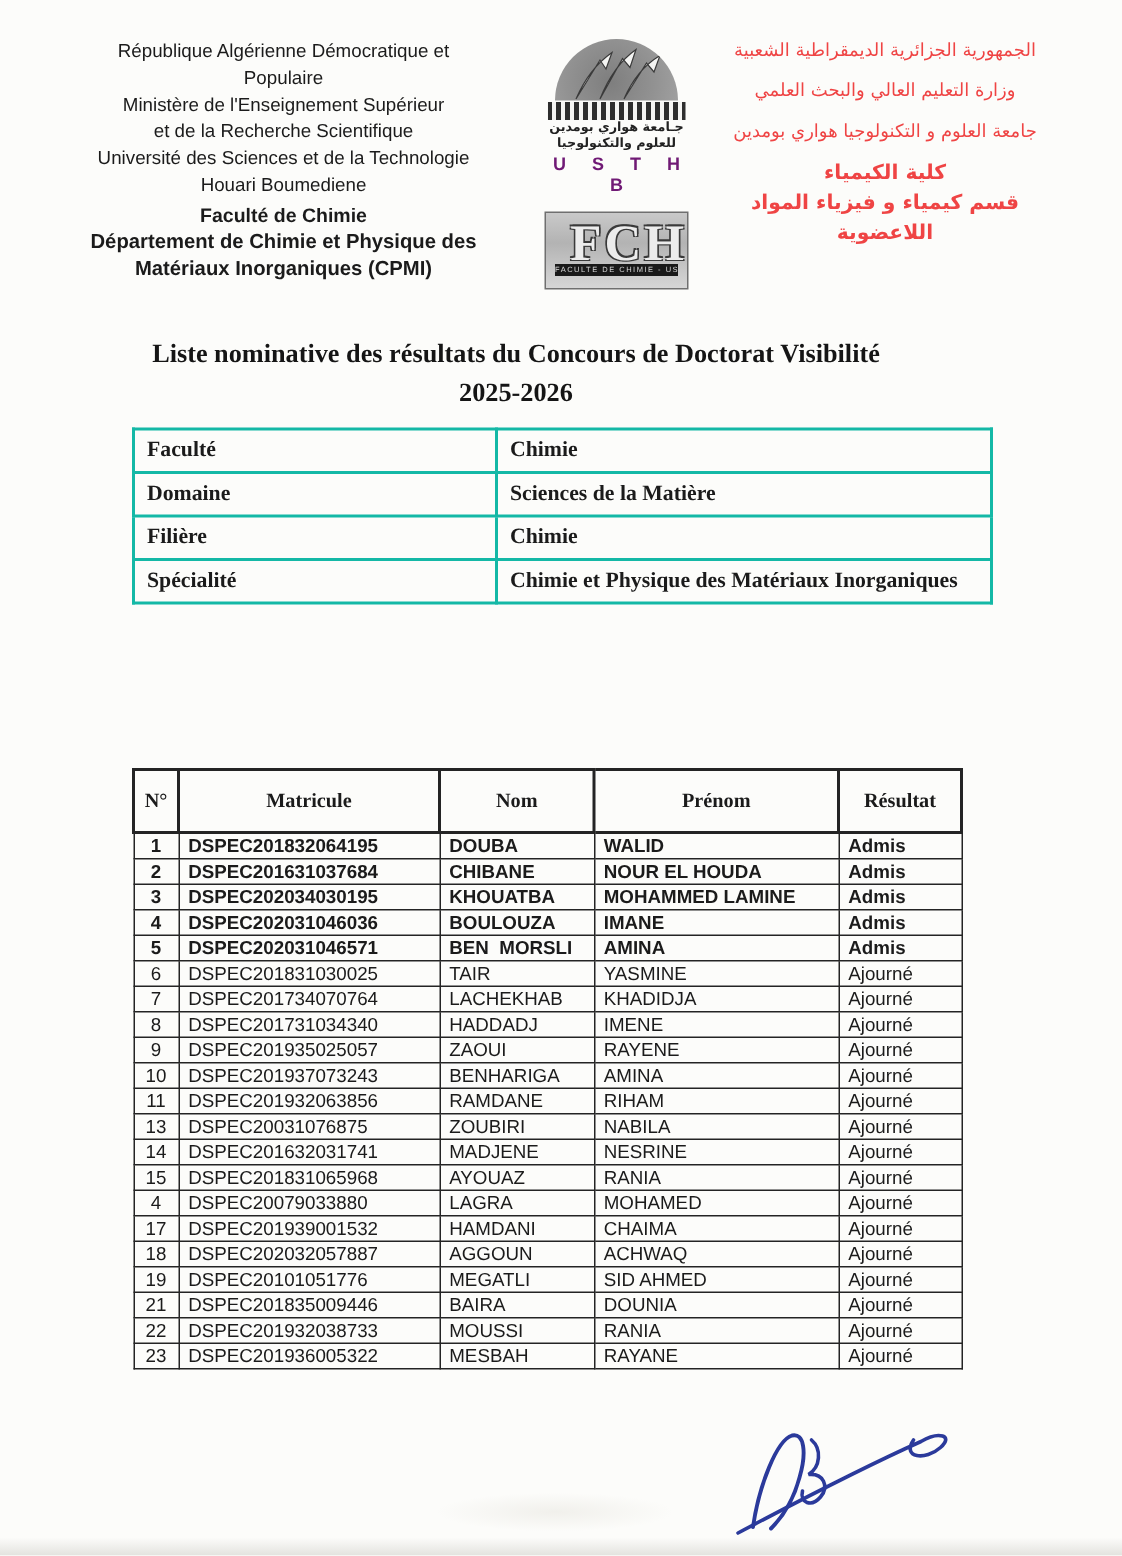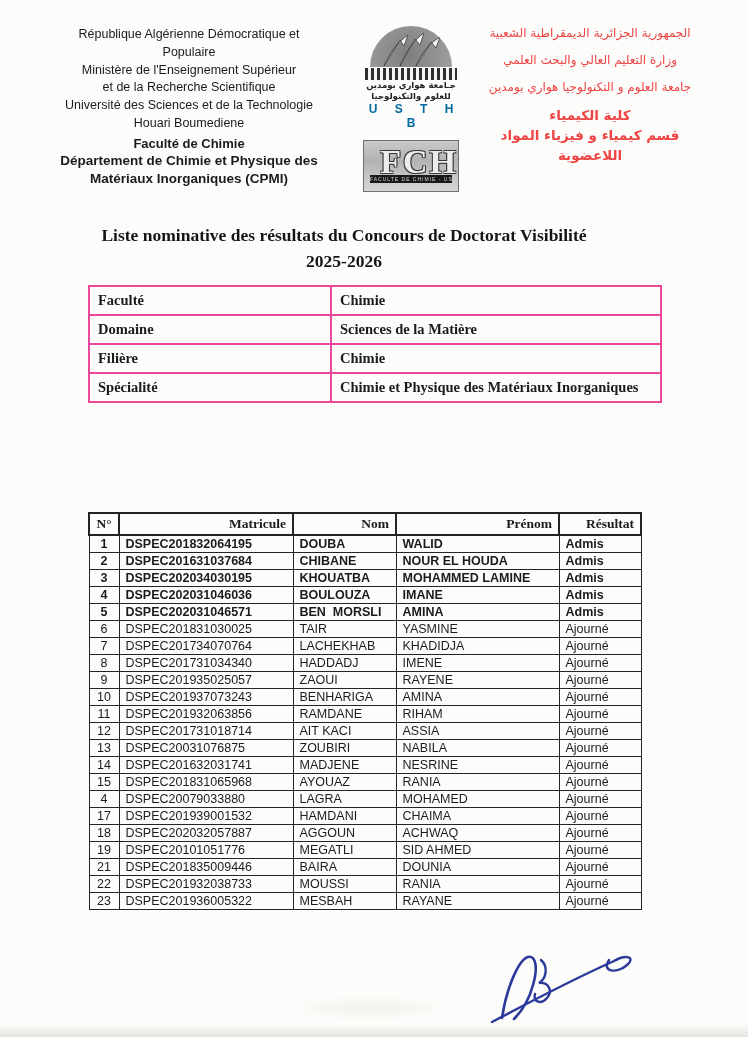--- a/index.html
+++ b/index.html
@@ -30,21 +30,21 @@
     width: 82px; height: 41px; margin: 0 auto;
     border-radius: 82px 82px 0 0;
     background: radial-gradient(circle at 45% 70%, #7e7e7e 0%, #929292 55%, #a5a5a5 100%);
     position: relative; overflow: hidden;
   }
   .stripes {
     width: 92px; height: 12px; margin: 1px auto 0;
     background: repeating-linear-gradient(90deg, #2e2e2e 0 3px, #f5f5f3 3px 6px);
   }
   .logo-ar { font-family: "DejaVu Sans", sans-serif; font-weight: bold; font-size: 8.5px; line-height: 1.25; color: #222; direction: rtl; }
-  .usthb-letters { font-size: 12px; font-weight: bold; letter-spacing: 7px; color: #0369a1; margin-top: 1px; padding-left: 7px; }
+  .usthb-letters { font-size: 12px; font-weight: bold; letter-spacing: 7px; color: #701a75; margin-top: 1px; padding-left: 7px; }
   .fch-logo {
     width: 96px; height: 52px; margin: 9px auto 0;
     border: 1px solid #6f6f6f;
     background: linear-gradient(180deg, #c9c9c9 0%, #b3b3b3 40%, #d6d6d6 100%);
     position: relative; display: flex; align-items: center; justify-content: flex-end;
   }
   .fch-text {
     font-family: "Liberation Serif", serif; font-weight: bold; font-size: 34px;
     color: #ececec; letter-spacing: 2px; line-height: 1;
     text-shadow: 1px 1px 0 #3a3a3a, -1px -1px 0 #3a3a3a, 1px -1px 0 #3a3a3a, -1px 1px 0 #3a3a3a;
@@ -71,32 +71,32 @@
     font-weight: bold; font-size: 17.5px; color: #151515; line-height: 1.5;
   }
 
   
   .info-table {
     position: absolute; left: 88px; top: 285px;
     border-collapse: collapse; table-layout: fixed; width: 572px;
     font-family: "Liberation Serif", serif; font-weight: bold; font-size: 14.5px;
   }
   .info-table td {
-    border: 2px solid #ec4899; height: 29px; padding: 2px 8px; vertical-align: middle;
+    border: 2px solid #14b8a6; height: 29px; padding: 2px 8px; vertical-align: middle;
   }
 
   
   .results-table {
     position: absolute; left: 88px; top: 512px;
     border-collapse: collapse; table-layout: fixed; width: 552px;
     font-size: 12.5px; font-family: "Liberation Sans", sans-serif;
   }
   .results-table th {
     border: 2px solid #242424; font-family: "Liberation Serif", serif;
-    font-size: 13.5px; font-weight: bold; text-align: right; padding: 2px 6px; height: 21px;
+    font-size: 13.5px; font-weight: bold; text-align: center; padding: 12px 6px; height: 21px;
   }
   .results-table th.center, .results-table td.center { text-align: center; padding: 1px 2px; }
   .results-table td {
     border: 1.6px solid #242424; padding: 1px 6px; height: 16px;
     white-space: pre; overflow: hidden;
   }
   .results-table tr.admis td { font-weight: bold; }
 
   
   .signature { position: absolute; left: 486px; top: 948px; }
@@ -280,27 +280,20 @@
           <td>Ajourné</td>
         </tr>
         <tr>
           <td class="center">11</td>
           <td>DSPEC201932063856</td>
           <td>RAMDANE</td>
           <td>RIHAM</td>
           <td>Ajourné</td>
         </tr>
         <tr>
-          <td class="center">12</td>
-          <td>DSPEC201731018714</td>
-          <td>AIT KACI</td>
-          <td>ASSIA</td>
-          <td>Ajourné</td>
-        </tr>
-        <tr>
           <td class="center">13</td>
           <td>DSPEC20031076875</td>
           <td>ZOUBIRI</td>
           <td>NABILA</td>
           <td>Ajourné</td>
         </tr>
         <tr>
           <td class="center">14</td>
           <td>DSPEC201632031741</td>
           <td>MADJENE</td>

